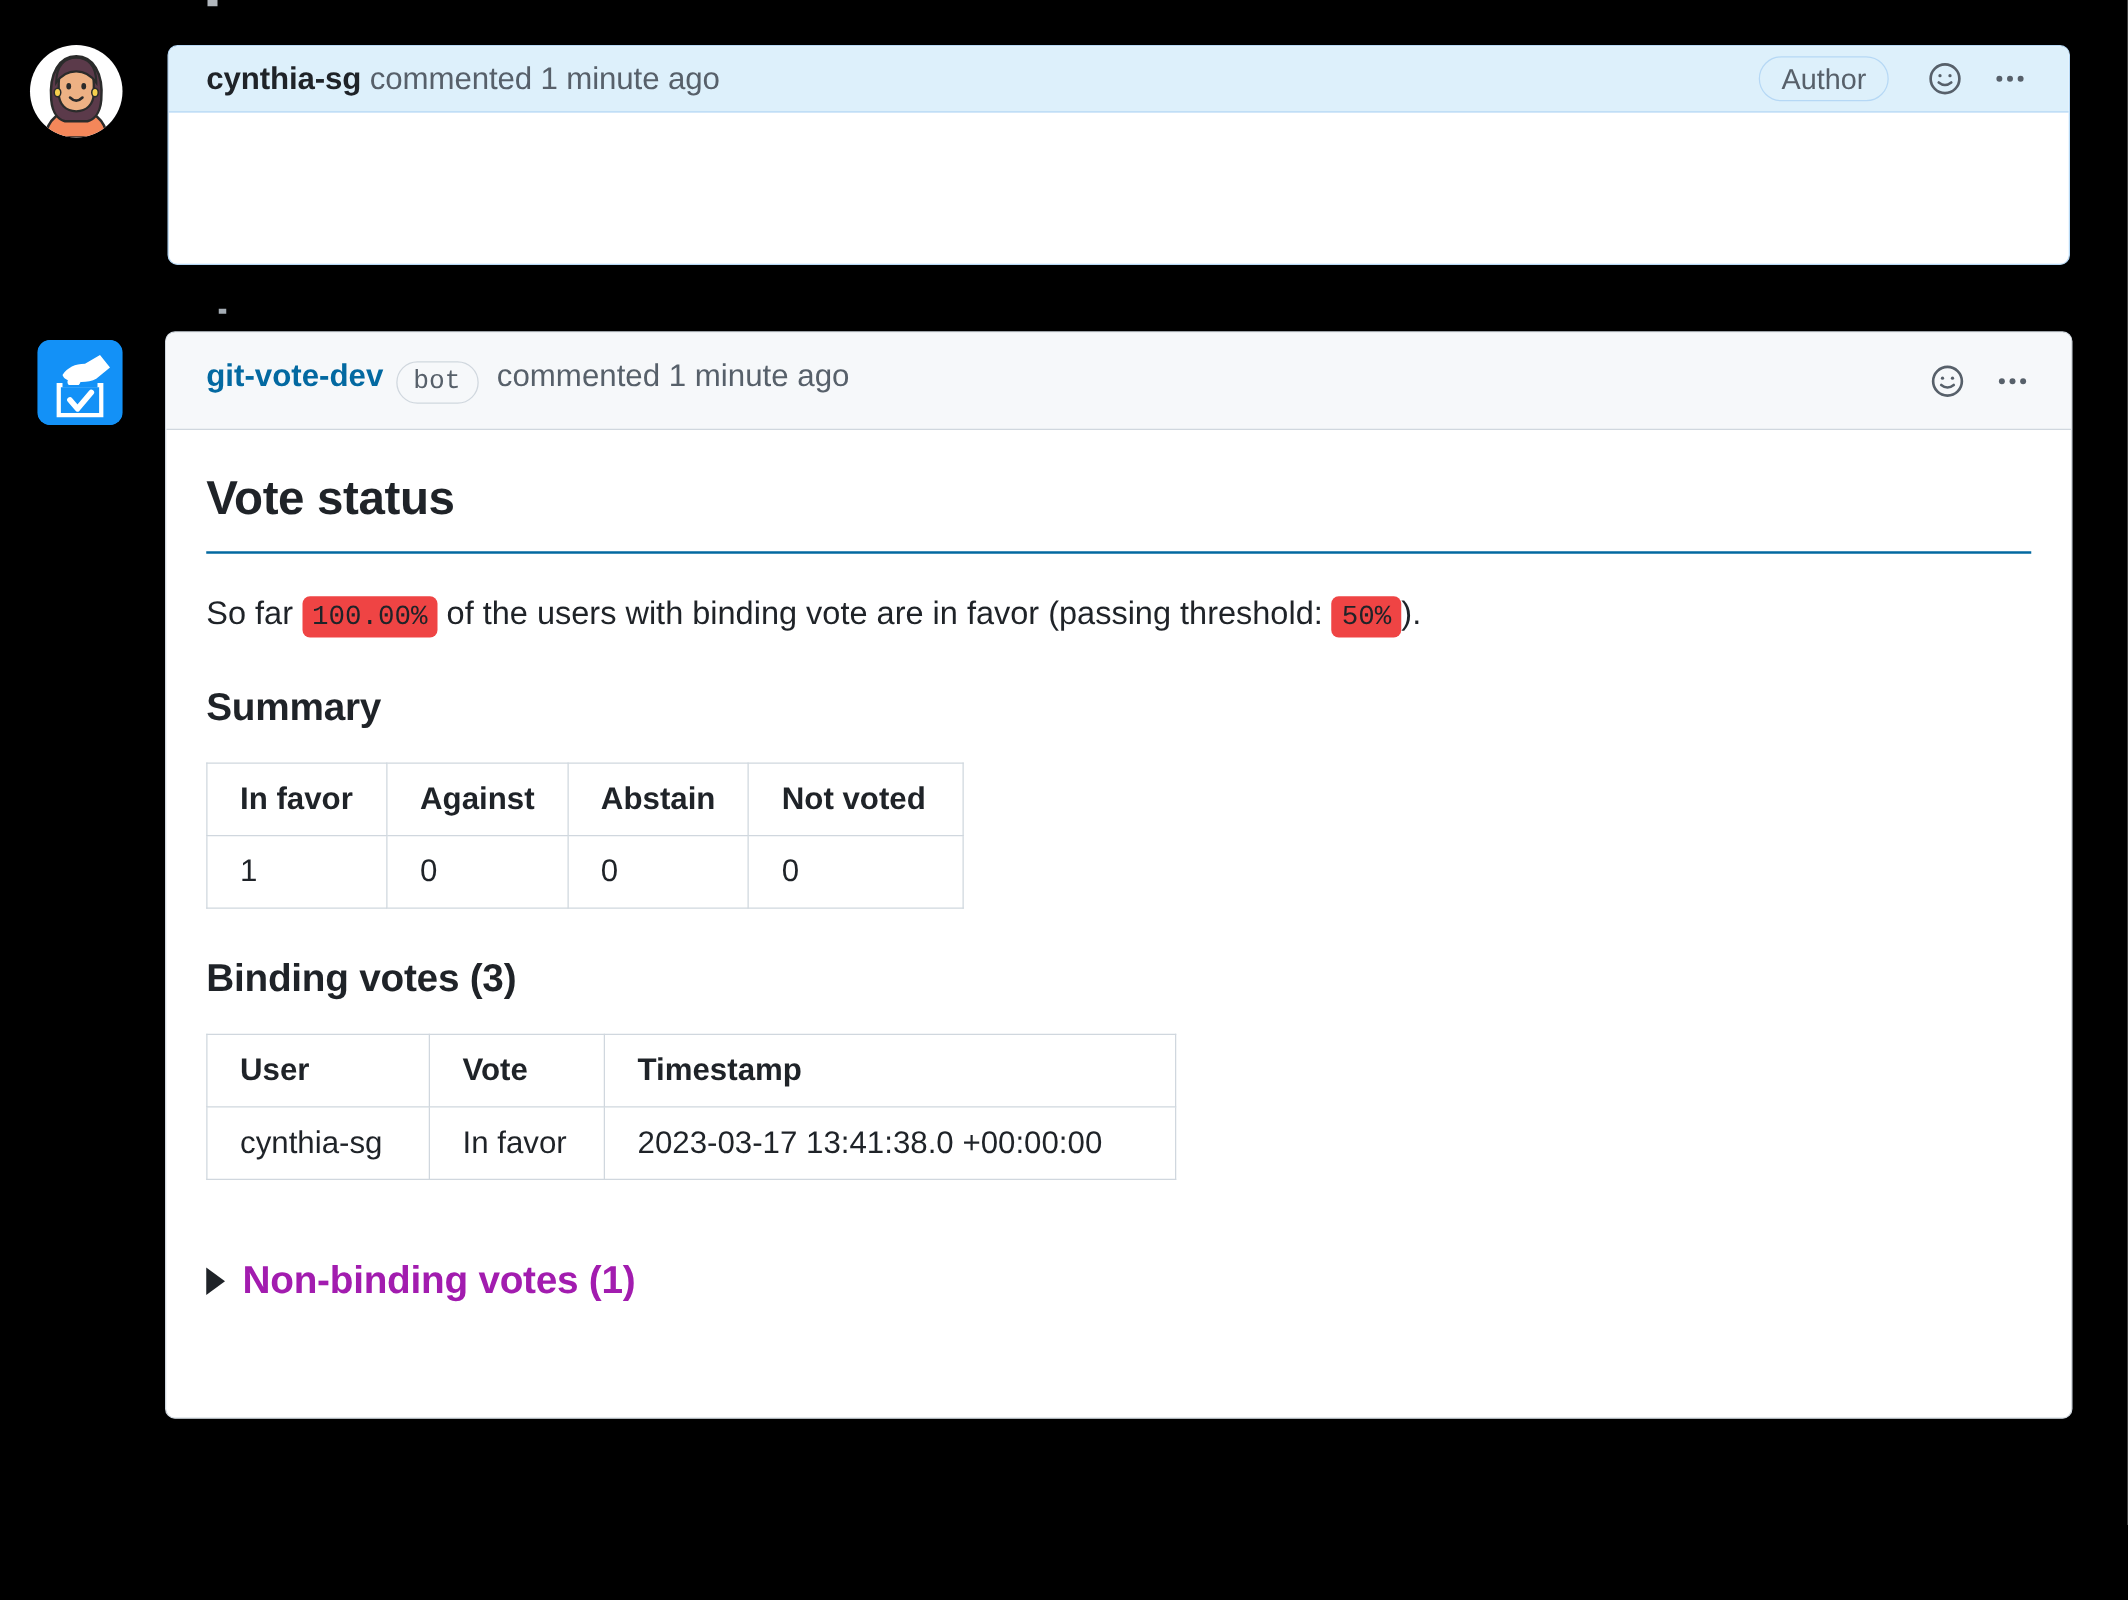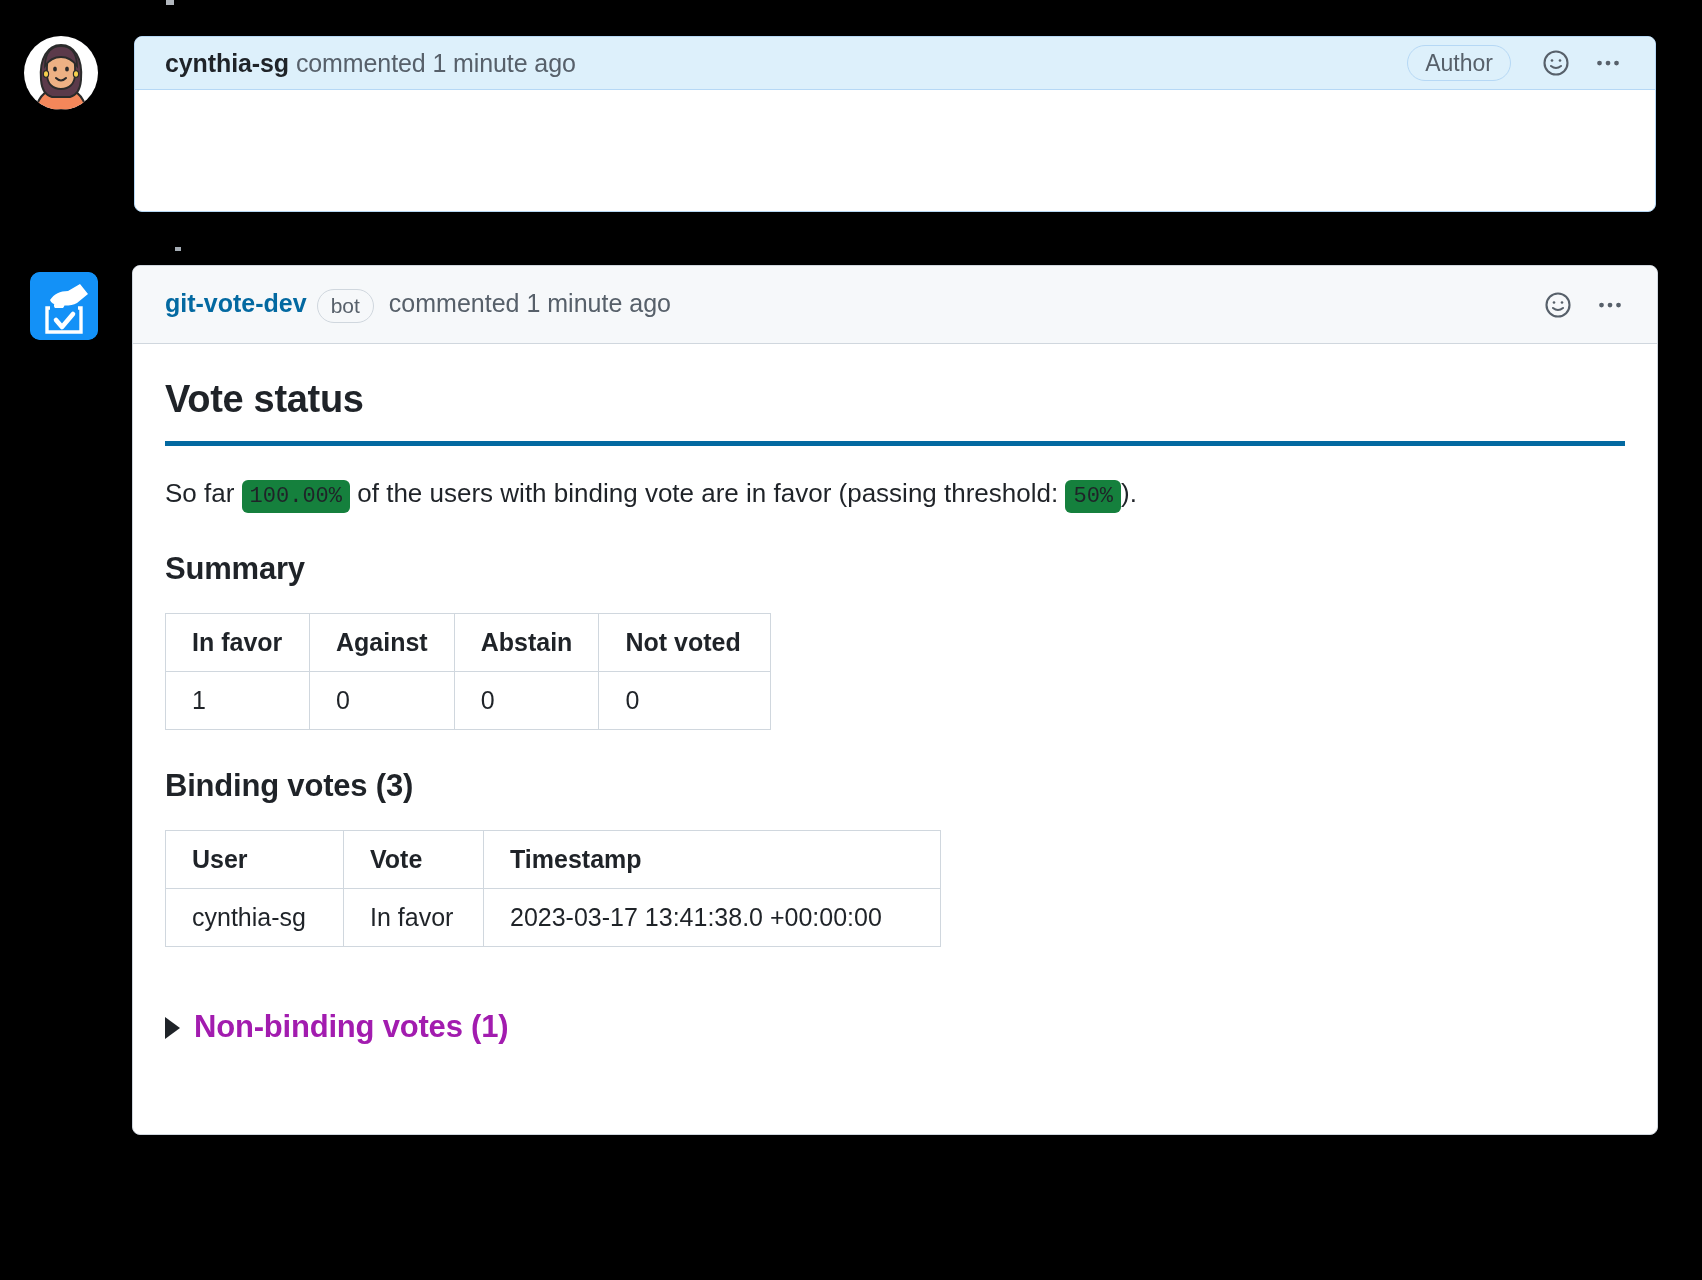--- a/index.html
+++ b/index.html
@@ -110,39 +110,39 @@
     padding: 0 26px 0 32px;
   }
   .c2-header .who { font-size: 25px; color: #57606a; white-space: nowrap; }
   .c2-header .who b { color: #0369a1; font-weight: 700; }
   .bot-chip {
     display: inline-flex; align-items: center; justify-content: center;
     height: 34px; padding: 0 13px;
     border: 1px solid #d0d7de; border-radius: 17px;
     font-size: 21px; color: #57606a;
     margin: 0 8px 0 10px;
-    position: relative; top: 1px;
+    position: relative; top: 1px; font-family: Liberation Mono, monospace;
   }
   .c2-body { padding: 34px 32px 0 32px; }
 
   h2.vote-status {
     margin: 0 0 0 0;
     font-size: 38px; font-weight: 700; color: #1f2328;
     letter-spacing: -0.3px;
     padding-bottom: 20px;
-    border-bottom: 5px solid #0369a1;
+    border-bottom: 2px solid #0369a1;
   }
   p.sofar {
     margin: 28px 0 0 0;
     font-size: 26px; color: #1f2328; line-height: 1.5;
   }
   code.inline {
     font-family: "Liberation Mono", monospace;
     font-size: 22px;
-    background: #15803d;
+    background: #ef4444;
     border-radius: 6px;
     padding: 4px 8px;
   }
   h3.sect {
     margin: 38px 0 0 0;
     font-size: 31px; font-weight: 700; color: #1f2328;
     letter-spacing: -0.2px;
   }
 
   table.md {

